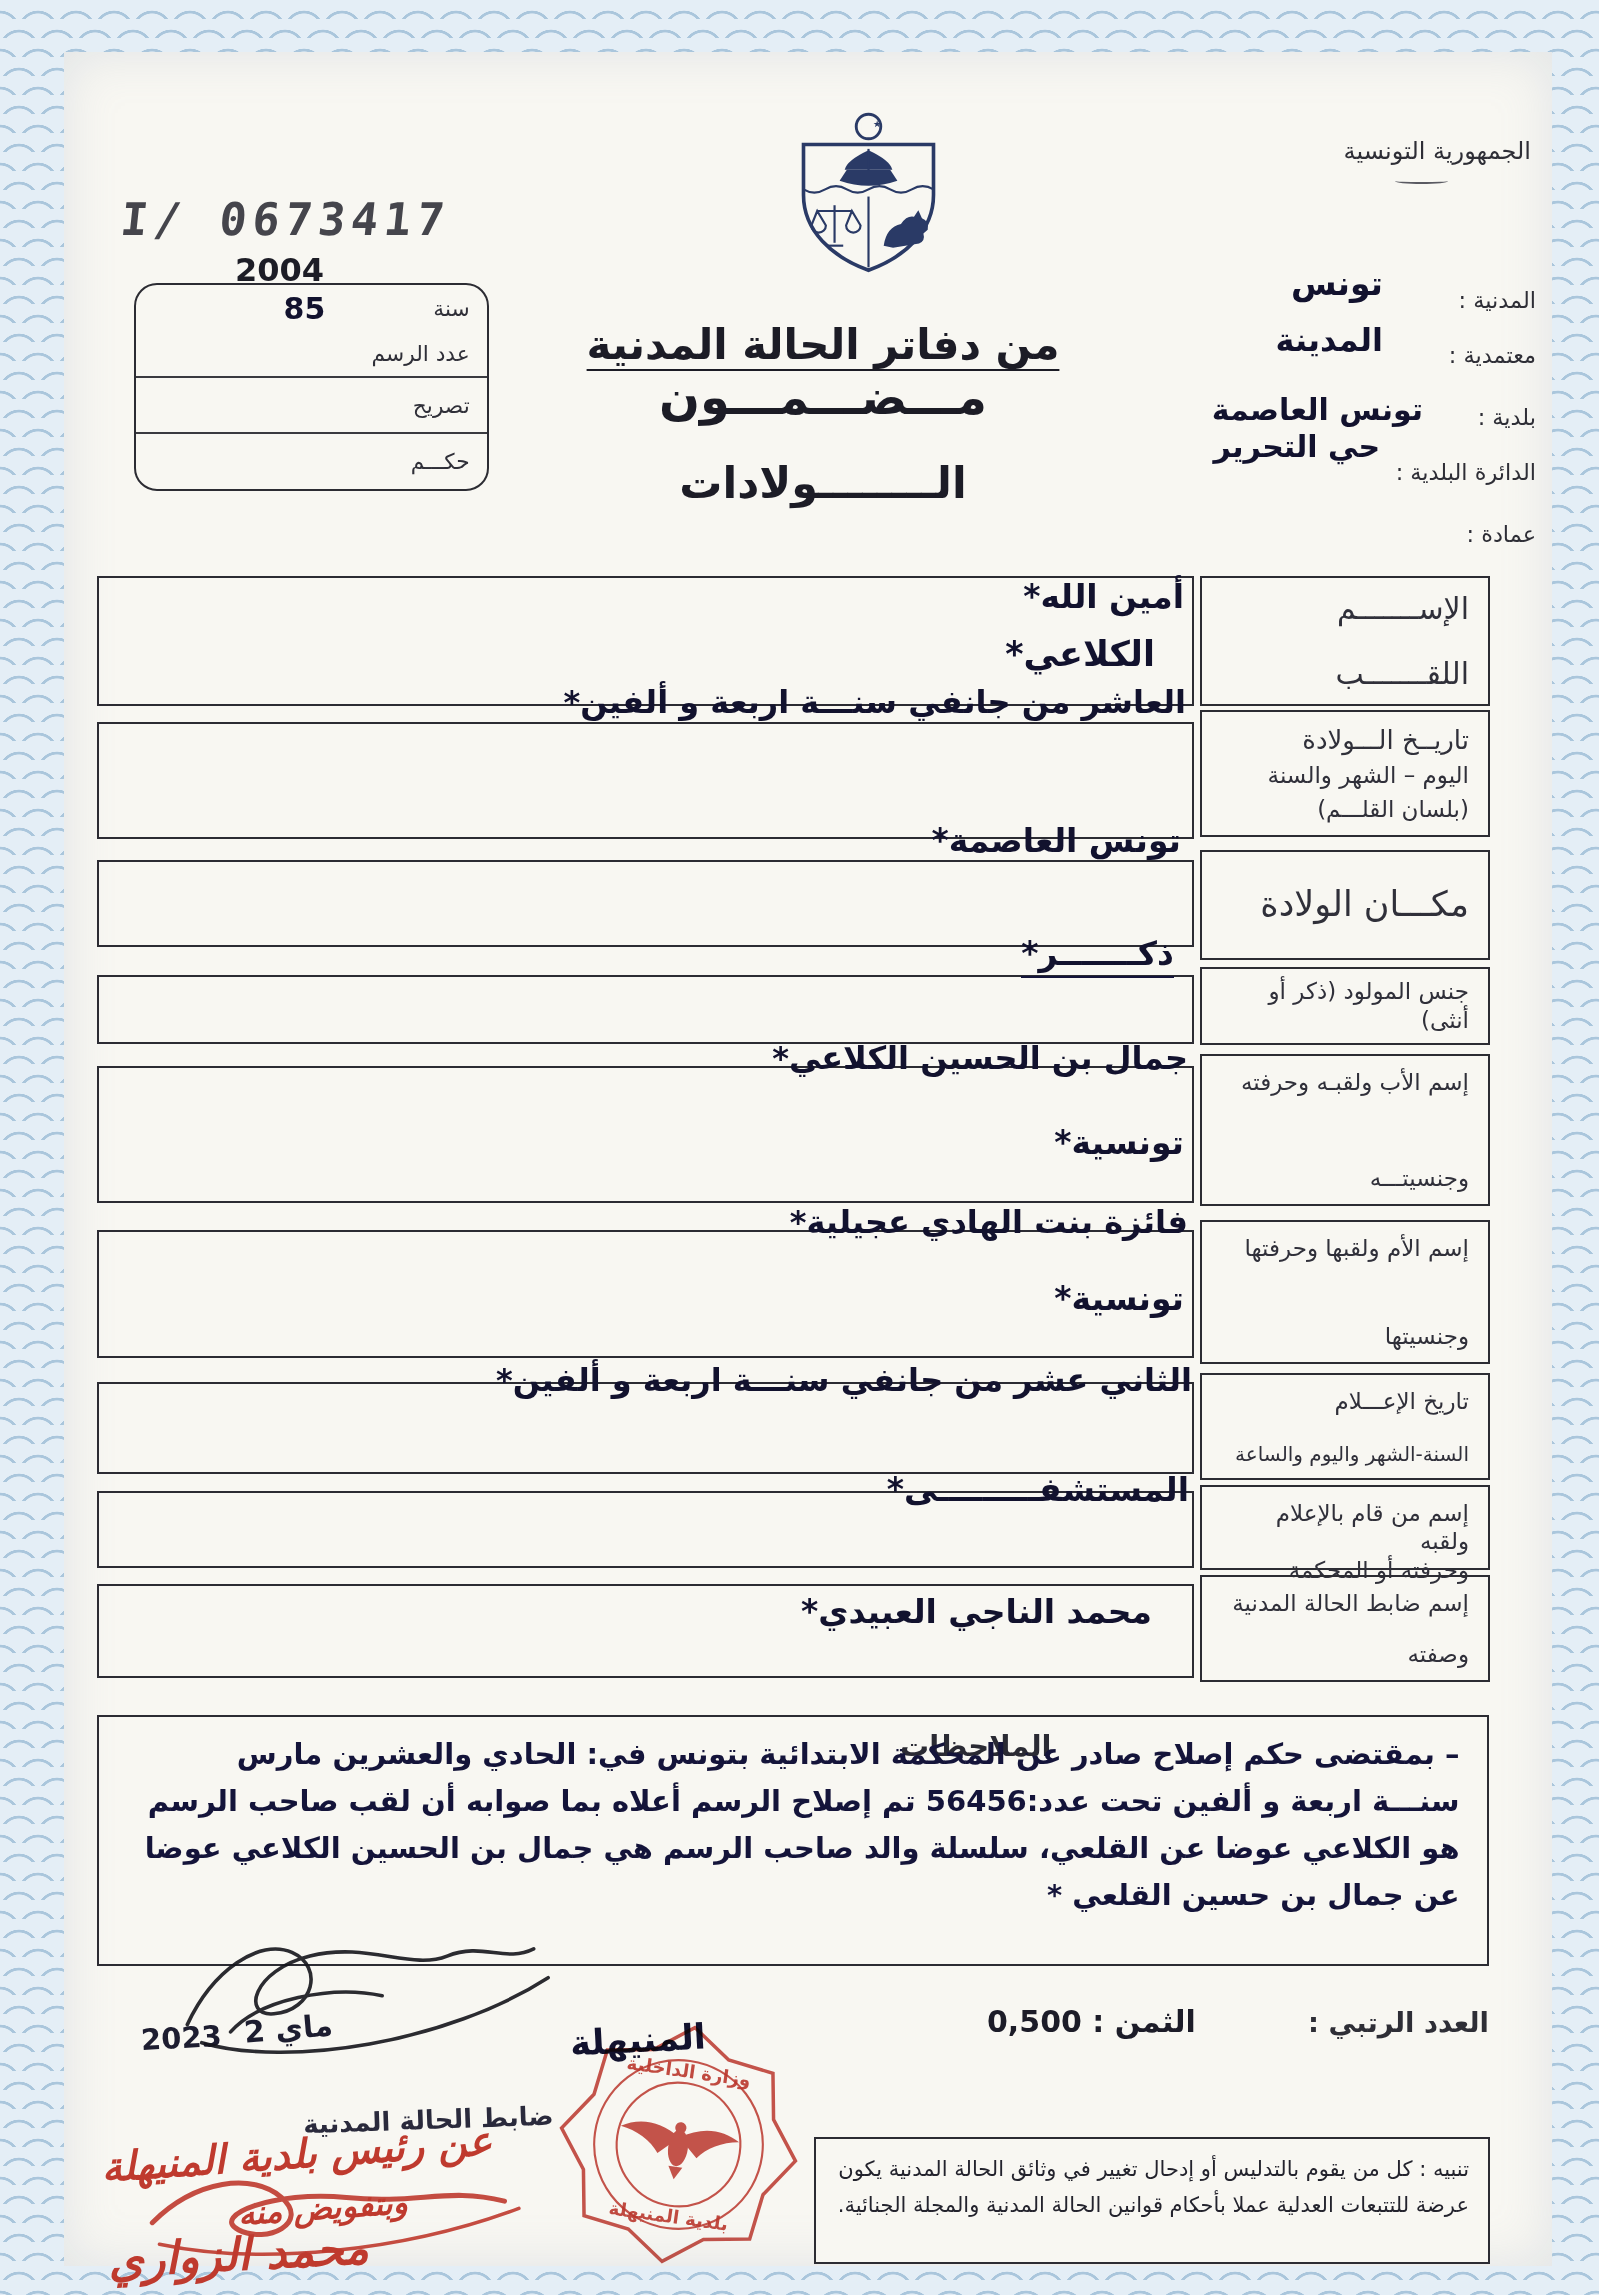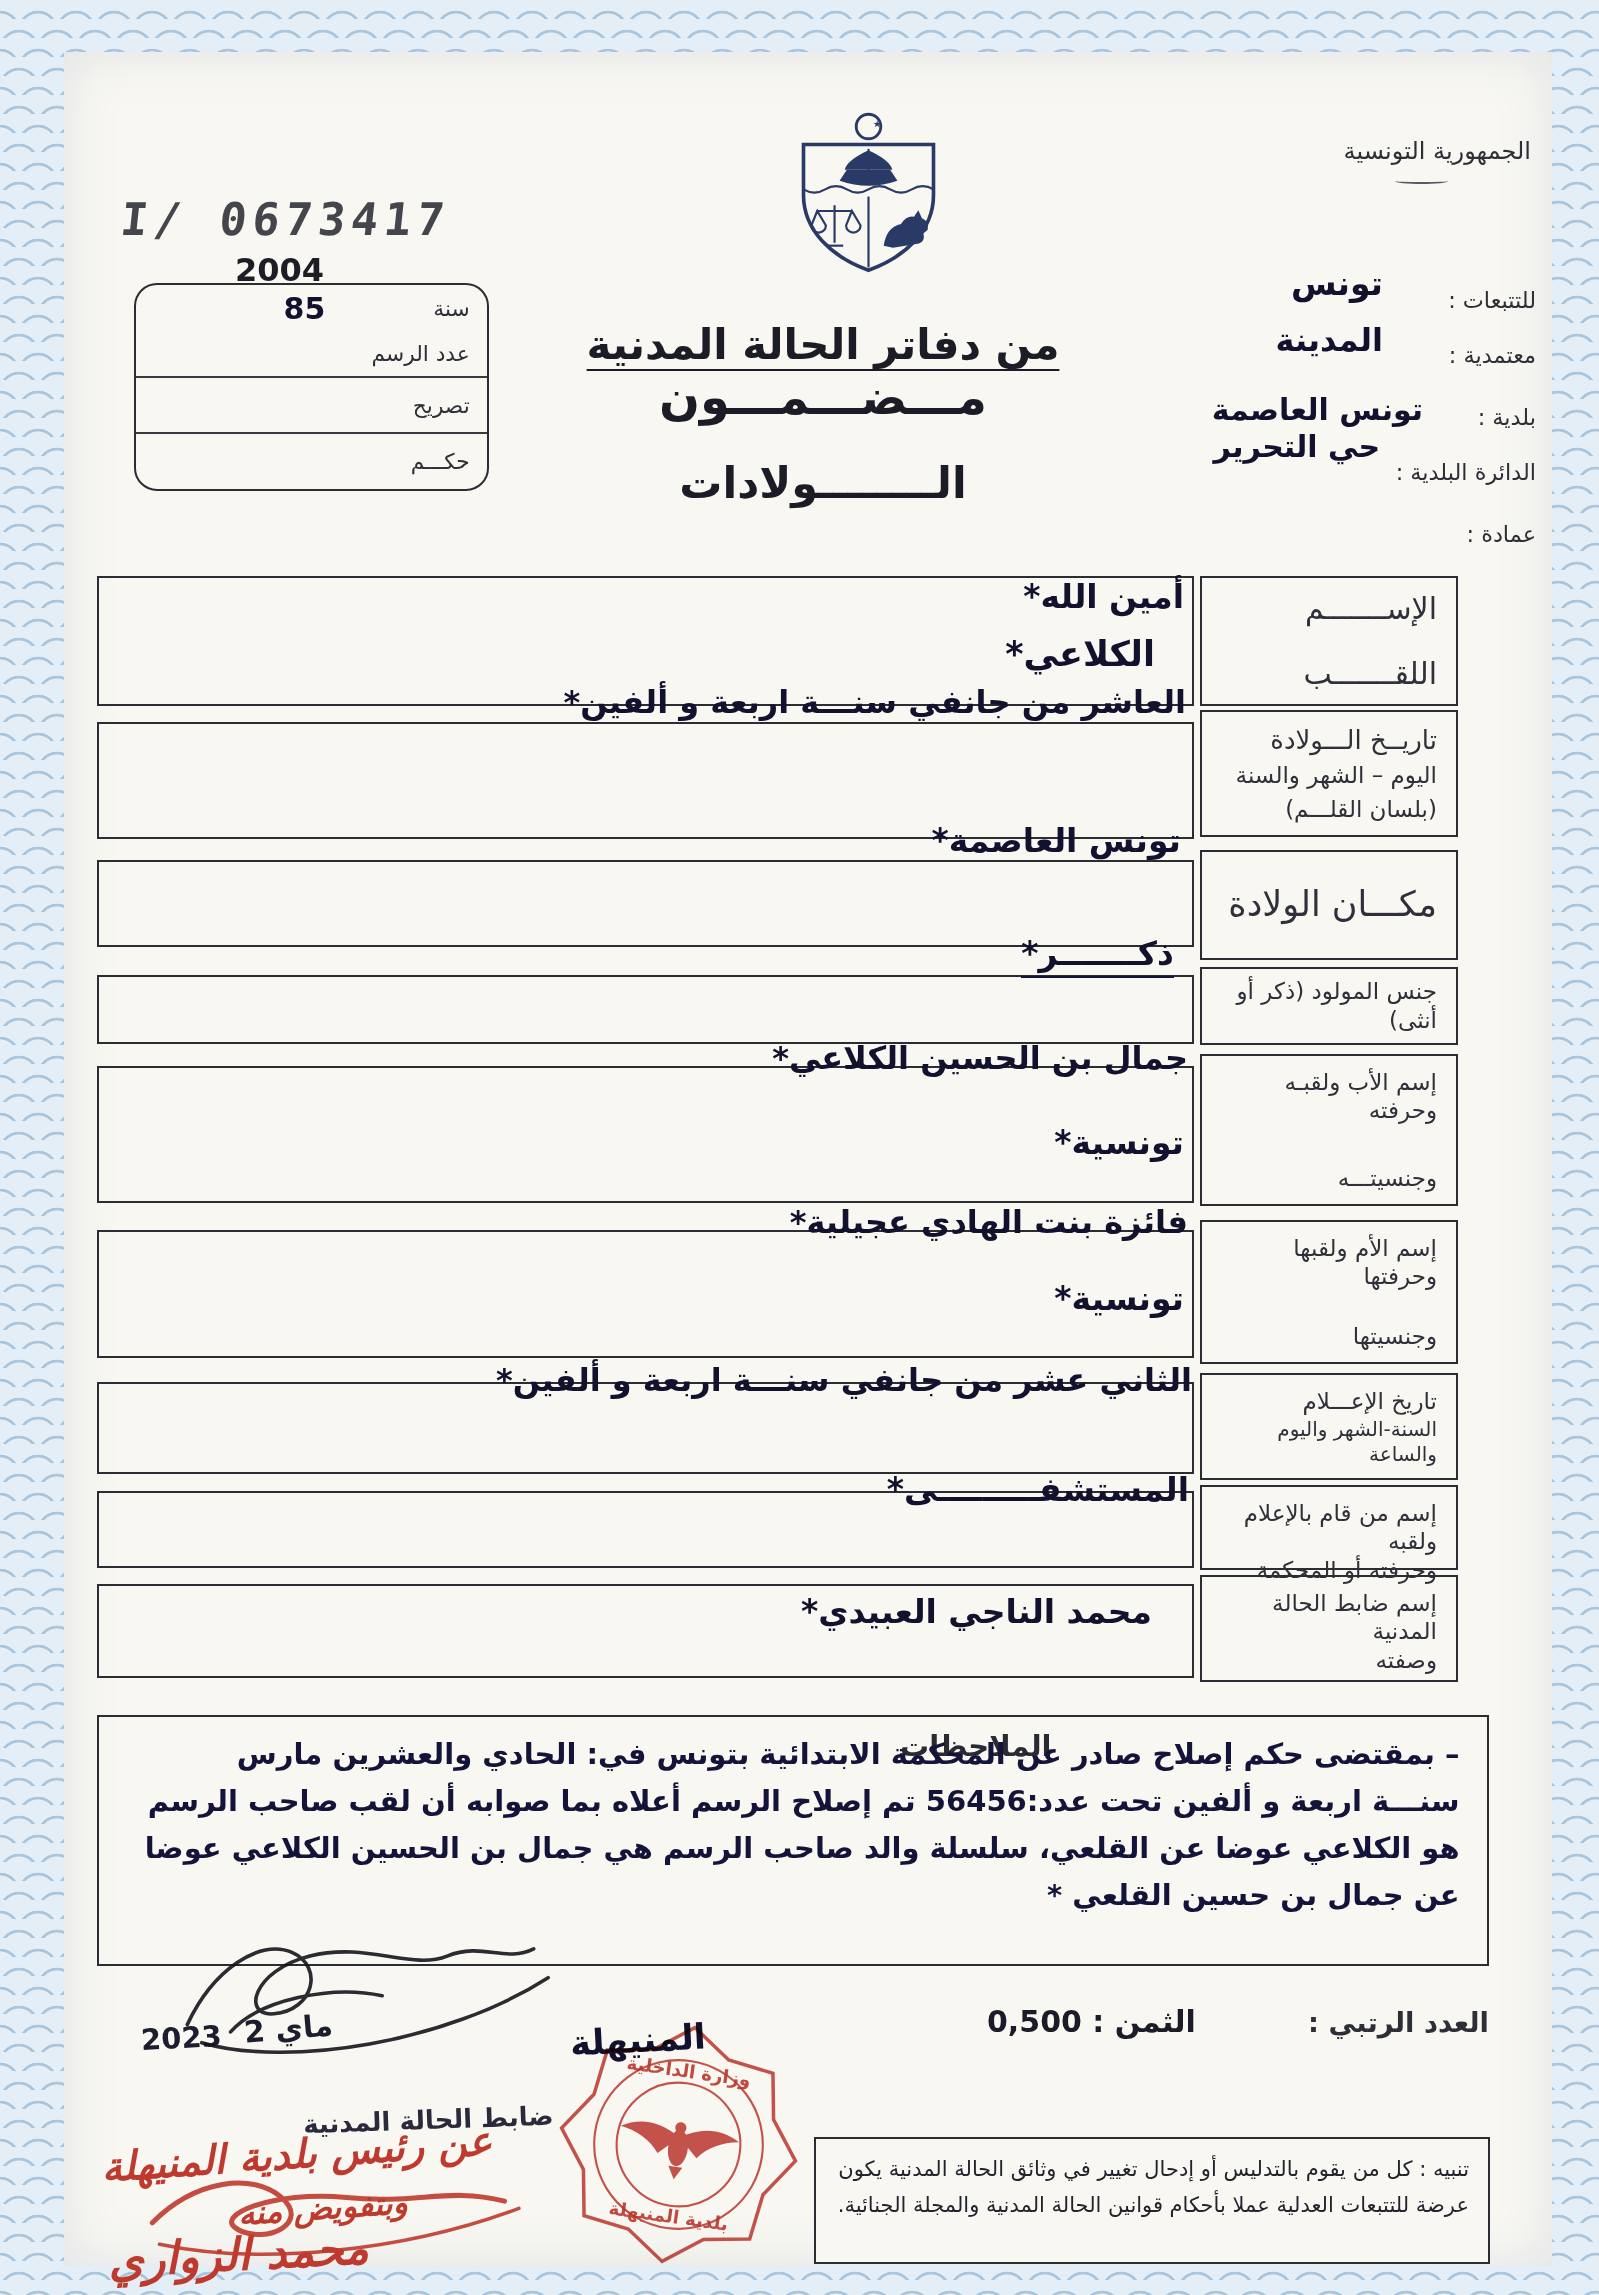--- a/index.html
+++ b/index.html
@@ -18,21 +18,21 @@
   .paper {
     position:absolute; top:52px; right:48px; bottom:29px; left:64px;
     background:#f8f7f2;
     box-shadow: inset 0 0 51px rgba(140,160,185,.22);
   }
   .abs { position:absolute; }
   .print { color:#2e2e36; }
   .hand { font-weight:700; color:#12122e; }
   .box { position:absolute; border:2.2px solid #2c2c33; }
   .lab {
-    left:1200px; width:258px; display:flex; flex-direction:column;
+    left:1200px; width:290px; display:flex; flex-direction:column;
     justify-content:space-between; padding:11.5px 19px; direction:rtl;
     font-size:23px; color:#30303a; line-height:1.25;
   }
   .lab.center { justify-content:center; }
   .lab span { display:block; }
   .cbox { left:97px; width:1097px; background:transparent; }
   .v { position:absolute; direction:rtl; font-weight:700; color:#12122e; font-size:33px; z-index:5; white-space:nowrap; }
   .redink { color:#bf3a2e; font-style:italic; font-weight:700; z-index:9; white-space:nowrap; }
   .serial {
     font-family:"DejaVu Sans Mono", monospace; font-size:45px; color:#45454c;
@@ -96,21 +96,21 @@
       <path d="M46 144 l-8 20 a10 10 0 0 0 20 0 z M94 144 l-8 20 a10 10 0 0 0 20 0 z"></path>
       <line x1="58" y1="192" x2="82" y2="192"></line>
     </g>
     <path d="M138 192 q4 -26 24 -30 q8 -12 18 -10 l6 -9 5 11 q10 4 8 16 l-6 5 q3 10 -6 14 l-36 6 z" fill="#2a3a66"></path>
   </svg>
 
   <div class="abs print" style="right:69px;top:137px;font-size:24px;direction:rtl;">الجمهورية التونسية</div>
   <div class="abs squig" style="right:152px;top:178px;width:53px;"></div>
 
   <div class="abs hand" style="right:217px;top:264px;font-size:33px;">تونس</div>
-  <div class="abs print" style="right:64px;top:287px;font-size:22.4px;direction:rtl;">للتتبعات :</div>
+  <div class="abs print" style="right:64px;top:287px;font-size:22.4px;direction:rtl;">المدنية :</div>
 
   <div class="abs hand" style="right:217px;top:321px;font-size:32px;">المدينة</div>
   <div class="abs print" style="right:64px;top:342px;font-size:22.4px;direction:rtl;">معتمدية :</div>
 
   <div class="abs hand" style="right:177px;top:374px;font-size:30px;margin-top:18px;">تونس العاصمة</div>
   <div class="abs print" style="right:64px;top:396px;font-size:22.4px;direction:rtl;margin-top:8px;">بلدية :</div>
 
   <div class="abs hand" style="right:220px;top:429px;font-size:30px;">حي التحرير</div>
   <div class="abs print" style="right:64px;top:459px;font-size:22.4px;direction:rtl;">الدائرة البلدية :</div>
 

